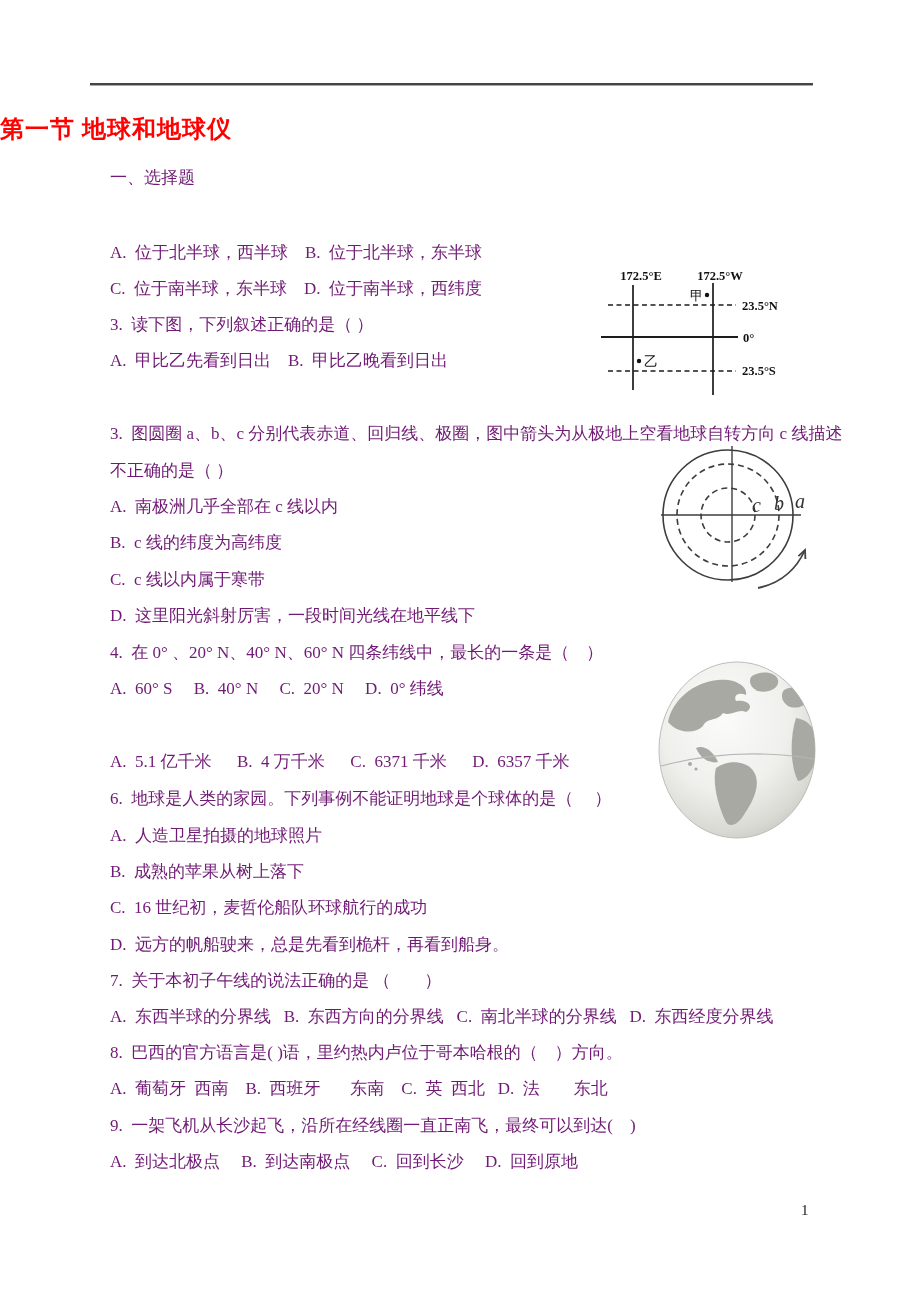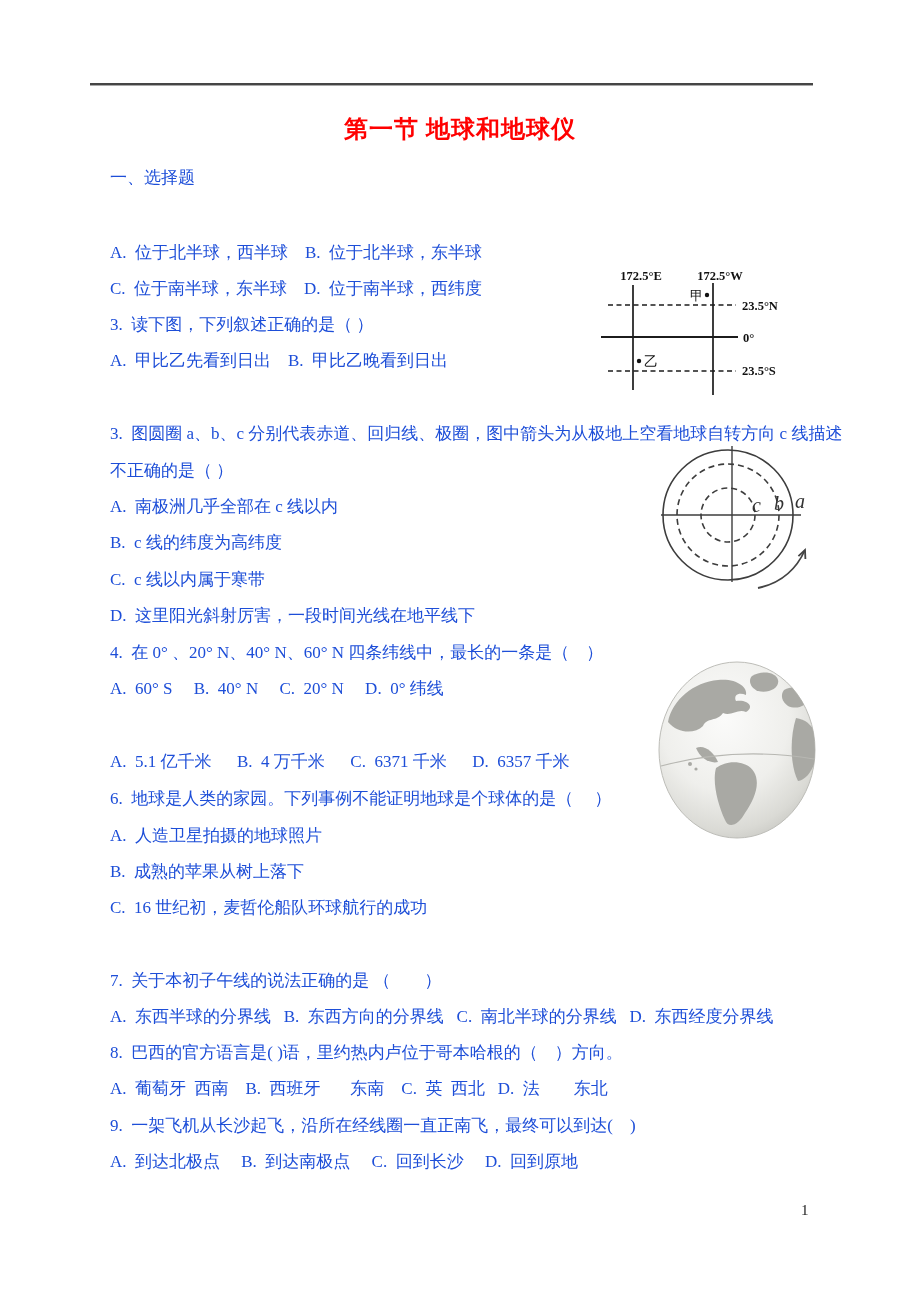--- a/index.html
+++ b/index.html
@@ -2,24 +2,24 @@
 <html><head>
 <meta charset="utf-8">
 <style>
   html,body { margin:0; padding:0; background:#ffffff; }
   #page {
     position:relative; width:920px; height:1302px; background:#ffffff;
     font-family:"Liberation Serif","DejaVu Serif",serif; color:#161616; overflow:hidden;
   }
   .rule { position:absolute; left:90px; top:83px; width:723px; height:2px;
           background:#454545; box-shadow:0 1px 0 #a9a9a9; }
-  .title { position:absolute; left:0; top:113px; width:920px; text-align:center;
+  .title { position:absolute; left:0; top:113px; width:920px; 
            font-size:24px; font-weight:bold; color:#ff0000; letter-spacing:1px; }
   .ln { position:absolute; left:110px; font-size:17px; line-height:20px;
-        white-space:pre; color:#1d4ed8; }
+        white-space:pre; color:#701a75; }
   .pagenum { position:absolute; left:801px; top:1202px; font-size:15px; color:#222; }
   .fig { position:absolute; }
   svg text { font-family:"Liberation Serif","DejaVu Serif",serif; }
   .fig-label { font-weight:bold; font-size:12.5px; fill:#111; }
   .cjk-label { font-size:13px; fill:#111; }
   .circ-label { font-size:20px; font-style:italic; fill:#333; }
 </style>
 </head>
 <body>
 
@@ -46,20 +46,21 @@
 
   <div class="ln" style="top:643px">4.  在 0° 、20° N、40° N、60° N 四条纬线中，最长的一条是（    ）</div>
   <div class="ln" style="top:679px">A.  60° S     B.  40° N     C.  20° N     D.  0° 纬线</div>
 
   <div class="ln" style="top:752px">A.  5.1 亿千米      B.  4 万千米      C.  6371 千米      D.  6357 千米</div>
 
   <div class="ln" style="top:789px">6.  地球是人类的家园。下列事例不能证明地球是个球体的是（     ）</div>
   <div class="ln" style="top:826px">A.  人造卫星拍摄的地球照片</div>
   <div class="ln" style="top:862px">B.  成熟的苹果从树上落下</div>
   <div class="ln" style="top:898px">C.  16 世纪初，麦哲伦船队环球航行的成功</div>
+  <div class="ln" style="top:935px">D.  远方的帆船驶来，总是先看到桅杆，再看到船身。</div>
 
   <div class="ln" style="top:971px">7.  关于本初子午线的说法正确的是 （        ）</div>
   <div class="ln" style="top:1007px">A.  东西半球的分界线   B.  东西方向的分界线   C.  南北半球的分界线   D.  东西经度分界线</div>
 
   <div class="ln" style="top:1043px">8.  巴西的官方语言是( )语，里约热内卢位于哥本哈根的（    ）方向。</div>
   <div class="ln" style="top:1079px">A.  葡萄牙  西南    B.  西班牙       东南    C.  英  西北   D.  法        东北</div>
 
   <div class="ln" style="top:1116px">9.  一架飞机从长沙起飞，沿所在经线圈一直正南飞，最终可以到达(    )</div>
   <div class="ln" style="top:1152px">A.  到达北极点     B.  到达南极点     C.  回到长沙     D.  回到原地</div>
 

